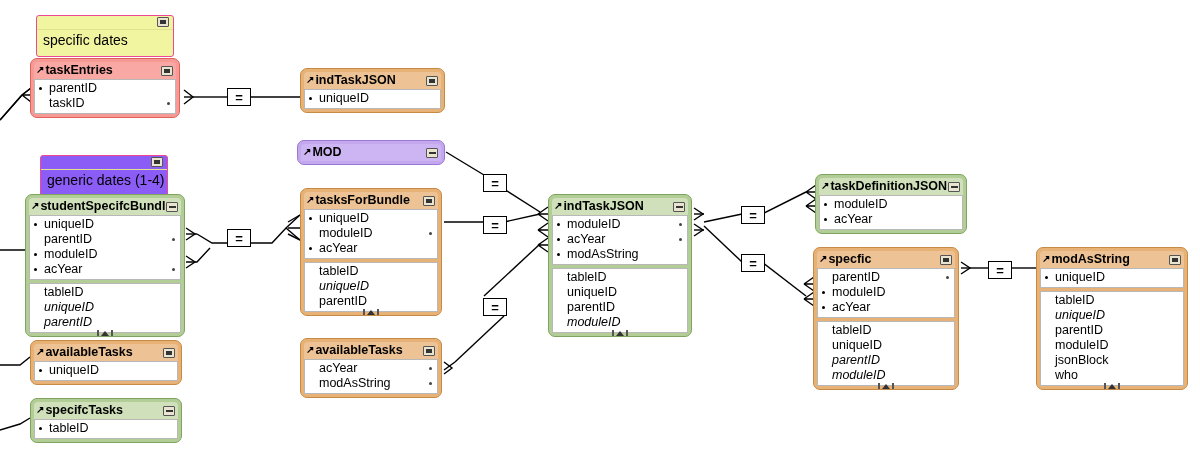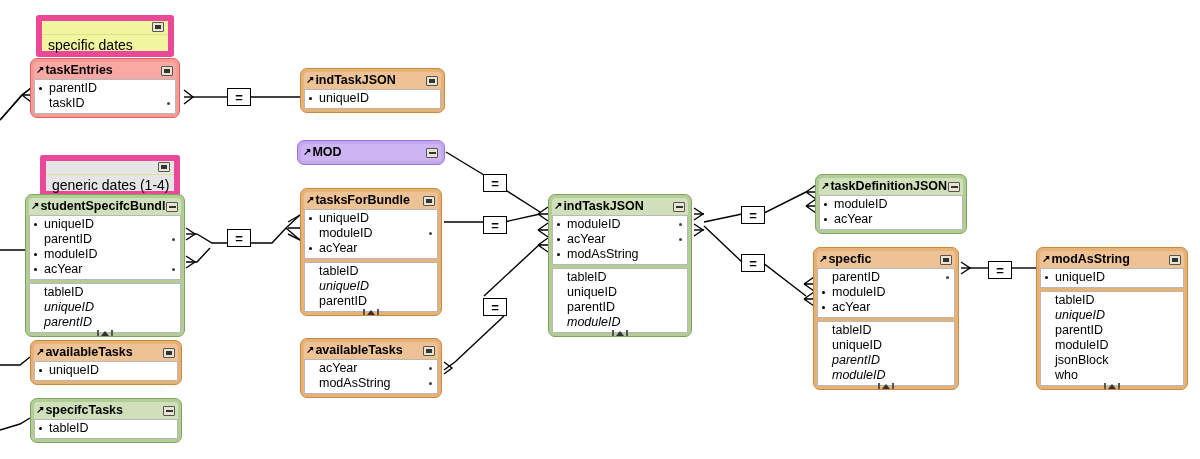--- a/index.html
+++ b/index.html
@@ -10,21 +10,21 @@
     overflow:hidden;
     position:relative;
   }
   #canvas{position:absolute;left:0;top:0;width:1200px;height:459px;}
   #lines{position:absolute;left:0;top:0;width:1200px;height:459px;pointer-events:none;}
 
   
   .note{
     position:absolute;
     background:#f2f5a0;
-    border:6px solid #ec4899;
+    border:1px solid #ec4899;
     border-radius:3px;
     box-sizing:border-box;
   }
   .note .note-bar{
     height:13px;
     border-bottom:1px solid #dfe28e;
     position:relative;
   }
   .note .note-body{
     font-size:14px;
@@ -203,21 +203,21 @@
 
   <div id="objects">
       <div class="note" style="left: 36px; top: 15px; width: 138px; height: 42px; background: rgb(242, 245, 160);">
         <div class="note-bar">
           <div class="minbtn" style="position: absolute; right: 4px; top: 1px;">
             <i></i>
           </div>
         </div>
         <div class="note-body">specific dates</div>
       </div>
-      <div class="note" style="left: 40px; top: 155px; width: 140px; height: 42px; background: #e5e5e5;">
+      <div class="note" style="left: 40px; top: 155px; width: 128px; height: 42px; background: #8b5cf6;">
         <div class="note-bar">
           <div class="minbtn" style="position: absolute; right: 4px; top: 1px;">
             <i></i>
           </div>
         </div>
         <div class="note-body">generic dates (1-4)</div>
       </div>
       <div class="tbl theme-red" style="left: 30px; top: 58px; width: 150px;">
         <div class="hdr">
           <span class="arrow">↗</span>

